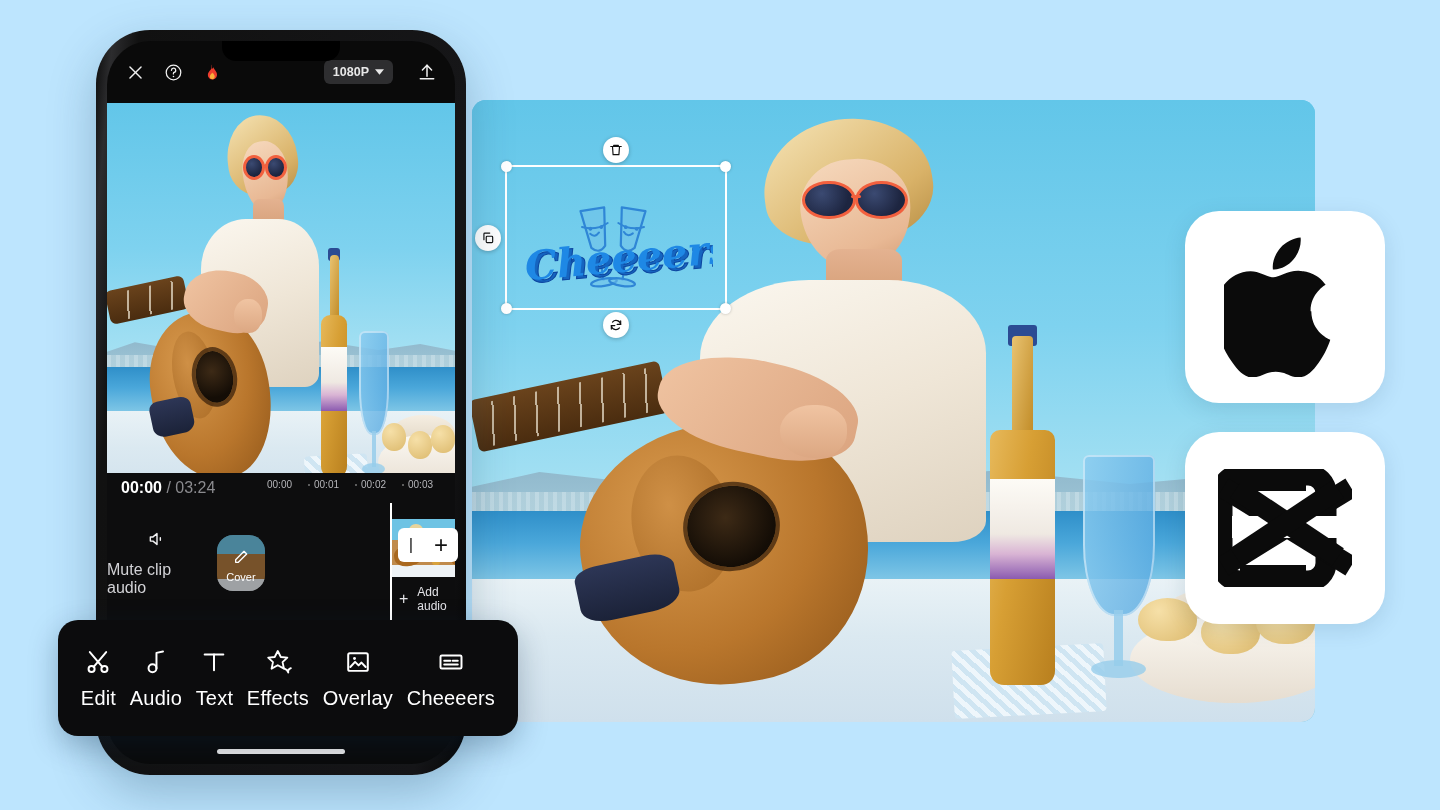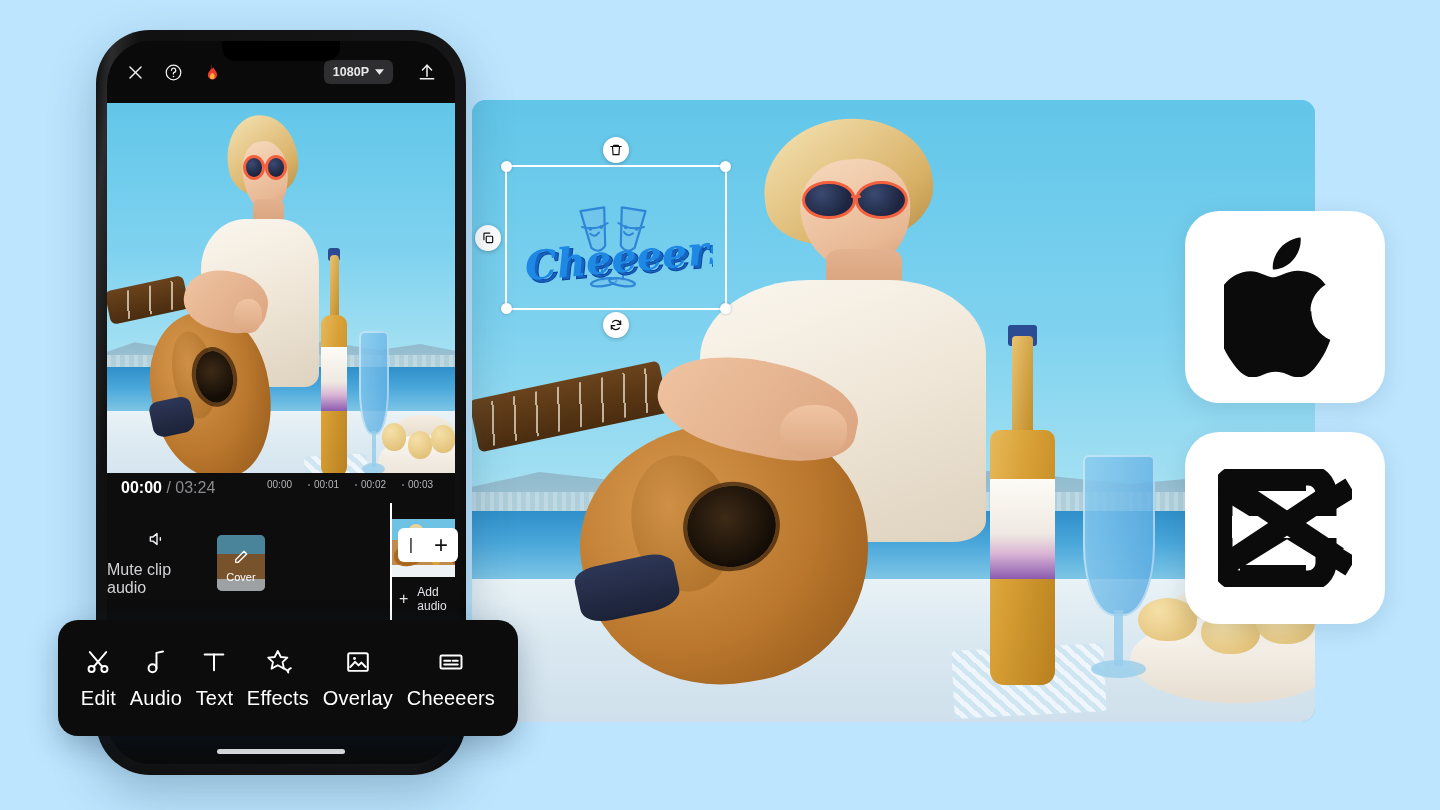--- a/index.html
+++ b/index.html
@@ -280,21 +280,21 @@
   }
   #tl-ruler .tick { width: 52px; display: flex; align-items: center; gap: 16px; }
   #tl-ruler .dot { width: 2px; height: 2px; background: #777; border-radius: 50%; }
   #tl-left {
     position: absolute; left: 0; top: 30px; width: 158px; height: 120px;
     display: flex; align-items: center; justify-content: center; gap: 10px;
   }
   #mute-block { display: flex; flex-direction: column; align-items: center; gap: 8px; }
   #mute-label { font-size: 16px; color: #d2d2d6; }
   #cover-thumb {
-    position: relative; width: 52px; height: 56px; border-radius: 5px; overflow: hidden;
+    position: relative; width: 52px; height: 56px; border-radius: 16px; overflow: hidden;
     background: linear-gradient(#6ec3e4 0 34%, #b07a3e 34% 78%, #e9eef2 78% 100%);
   }
   #cover-thumb .shade { position: absolute; inset: 0; background: rgba(0,0,0,.32); }
   #cover-label {
     position: absolute; left: 0; bottom: 8px; width: 100%;
     text-align: center; font-size: 11px; color: #fff;
   }
   #playhead {
     position: absolute; left: 283px; top: 30px; width: 2px; height: 124px;
     background: #fff; z-index: 4;

